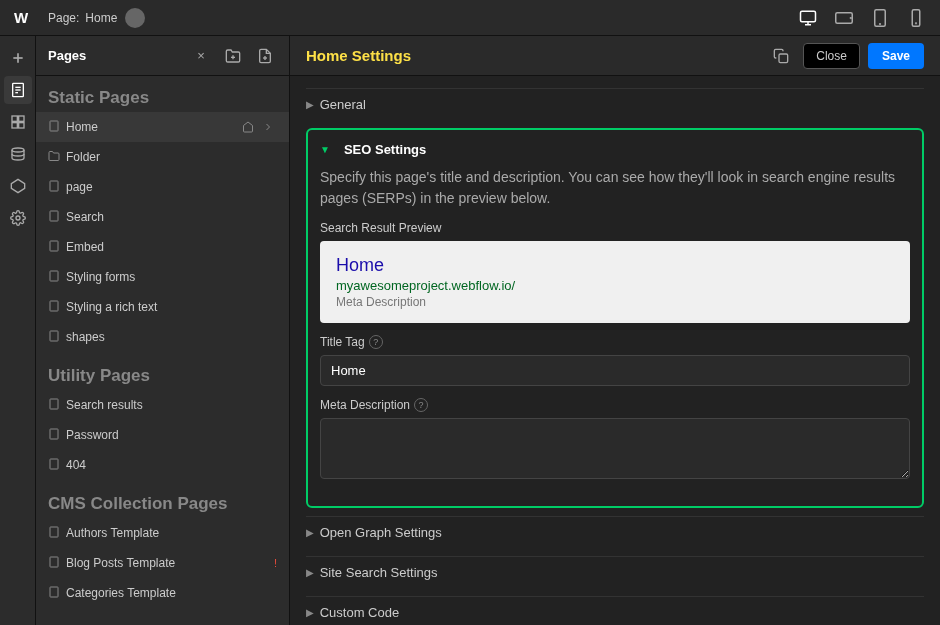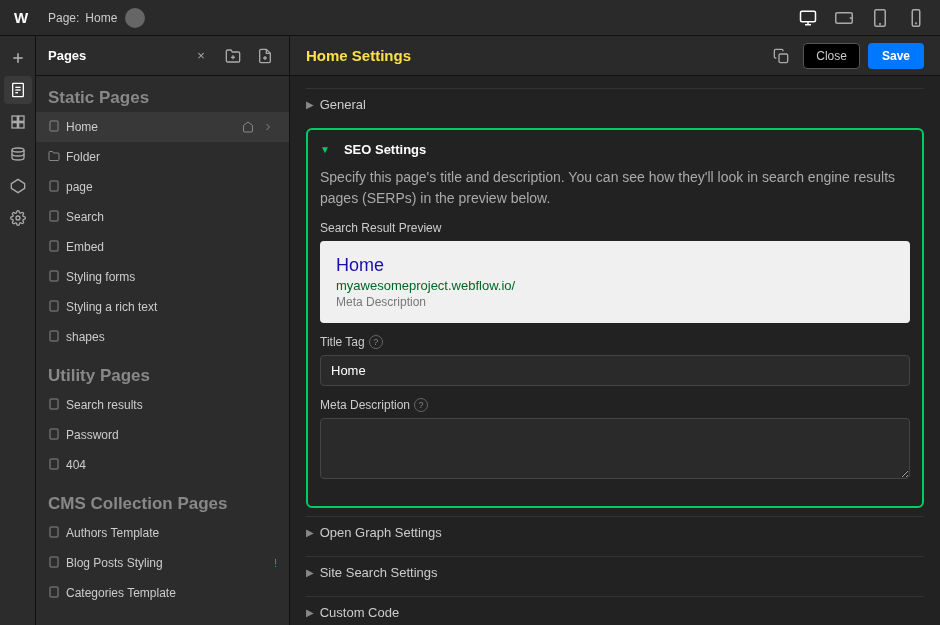--- a/index.html
+++ b/index.html
@@ -328,21 +328,21 @@
         </span>
         <span class="page-name">Authors Template</span>
       </div>
 
       <div class="page-item">
         <span class="page-icon cms-icon">
           <svg width="12" height="12" viewBox="0 0 24 24" fill="none" stroke="currentColor" stroke-width="2">
               <rect x="4" y="2" width="16" height="20" rx="1"></rect>
             </svg>
         </span>
-        <span class="page-name">Blog Posts Styling</span>
+        <span class="page-name">Blog Posts Template</span>
         <span style="color:#e74c3c;font-size:11px;margin-left:2px;">!</span>
       </div>
 
       <div class="page-item">
         <span class="page-icon cms-icon">
           <svg width="12" height="12" viewBox="0 0 24 24" fill="none" stroke="currentColor" stroke-width="2">
               <rect x="4" y="2" width="16" height="20" rx="1"></rect>
             </svg>
         </span>
         <span class="page-name">Categories Template</span>

